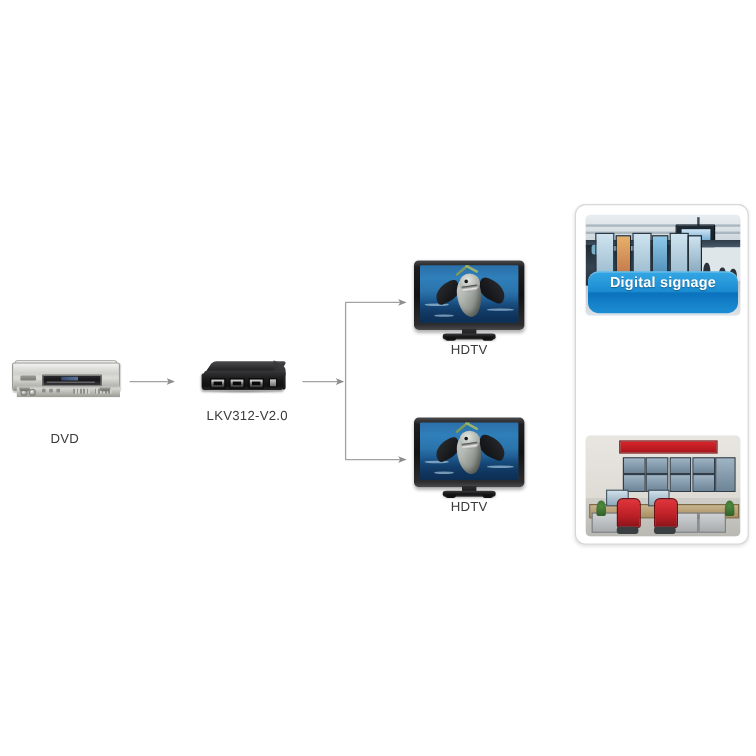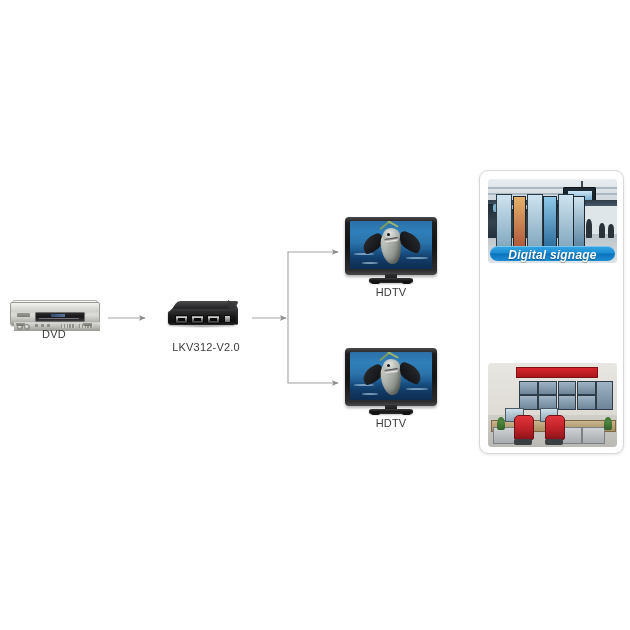--- a/index.html
+++ b/index.html
@@ -239,31 +239,30 @@
     border-radius: 4px;
     overflow: hidden;
     background: #dfe6ea;
   }
   .app-card.c0 { top: 8px; }
   .app-card.c1 { top: 100px; }
   .app-card.c2 { top: 192px; }
   .app-photo { position: absolute; left:0; top:0; width:100%; height:100%; overflow:hidden; }
   .app-badge {
     position: absolute; left: 2px; right: 2px; bottom: 2px;
-    height: 15px; line-height: 19px;
+    height: 35px; line-height: 19px;
     text-align: center;
     color: #ffffff;
     font-family: "Liberation Sans", sans-serif;
     font-size: 12px; font-weight: bold;
     letter-spacing: .2px;
     background: linear-gradient(to bottom,#36a7e4 0%,#1b8cd2 48%,#0b72bd 52%,#1d8ed4 100%);
     border-radius: 9px;
     text-shadow: 0 1px 1px rgba(0,0,0,.35);
     box-shadow: inset 0 1px 0 rgba(255,255,255,.35);
-    font-style: italic;
   }
 
   
   .sub-ceiling { position:absolute; left:0; top:0; width:100%; height:26%;
      background: linear-gradient(to bottom,#e9eef1,#cdd6dc); }
   .sub-ceilbeam { position:absolute; height:2px; background:#9fadb6; opacity:.8; }
   .sub-wallstrip { position:absolute; left:0; top:25%; width:100%; height:7%;
      background: linear-gradient(to bottom,#2f3d48,#46576a); }
   .sub-floor { position:absolute; left:0; bottom:0; width:100%; height:34%;
      background: linear-gradient(to bottom,#b9c2c8,#dde3e7); }
@@ -372,21 +371,21 @@
       <div class="dvd-knob" style="left:13px;"></div>
       <div class="dvd-btn" style="left:24px;"></div>
       <div class="dvd-btn" style="left:30px;"></div>
       <div class="dvd-btn" style="left:36px;"></div>
       <div class="dvd-grp" style="left:50px; width:14px;"></div>
       <div class="dvd-grp" style="left:68px; width:14px;"></div>
     </div>
     <div class="dvd-foot" style="left:8px;"></div>
     <div class="dvd-foot" style="left:75px;"></div>
   </div>
-  <div class="device-label" style="left:8px; top:328px; width:92px;">DVD</div>
+  <div class="device-label" style="left:8px; top:360px; width:92px;">DVD</div>
 
   <div id="switch-wrap">
     <div class="sw-shadow"></div>
     <div class="sw-top"></div>
     <div class="sw-side"></div>
     <div class="sw-top2"></div>
     <div class="sw-front"></div>
     <div class="sw-port" style="left:9px;">
         <span class="sw-port-in"></span>
       </div>

